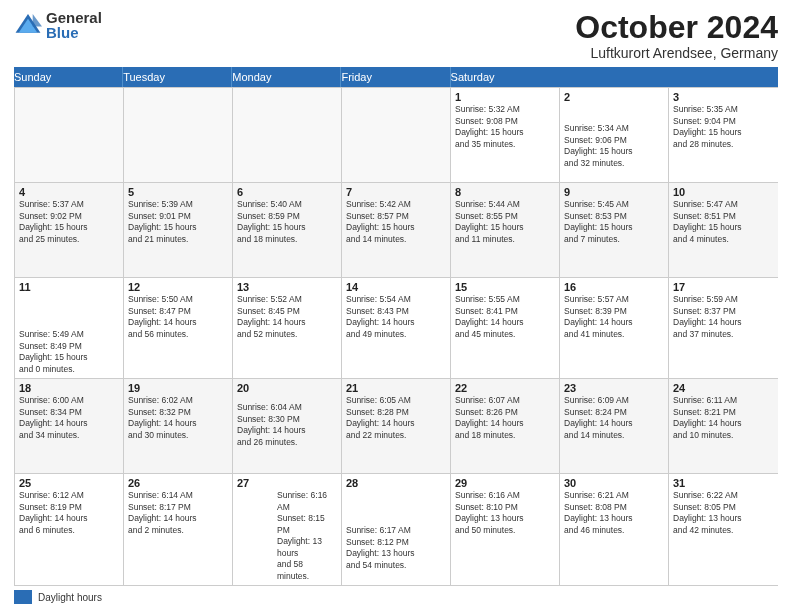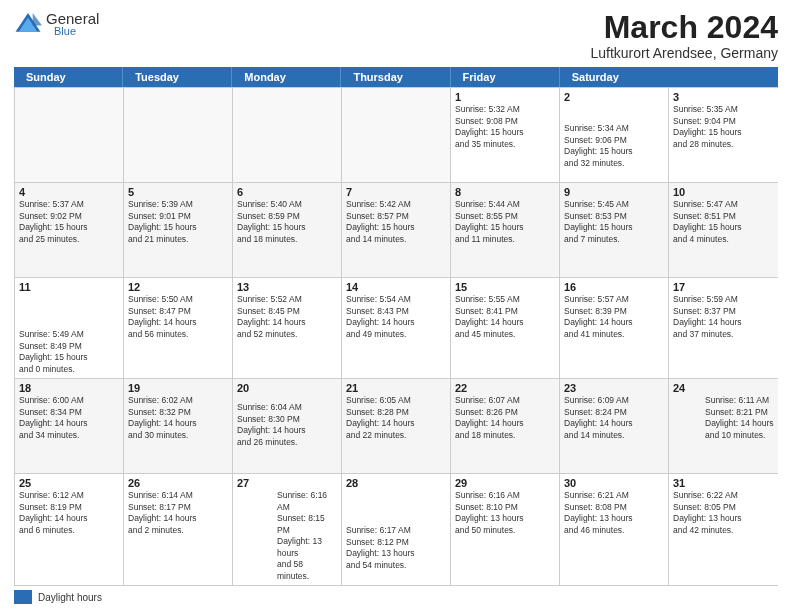--- a/index.html
+++ b/index.html
@@ -28,28 +28,27 @@
       align-items: center;
       gap: 4px;
     }
     .logo-text {
       display: flex;
       flex-direction: column;
       line-height: 1;
     }
     .logo-general {
       font-size: 15px;
-      font-weight: normal;
+      font-weight: bold;
       color: #333;
     }
     .logo-blue {
-      font-size: 11px;
-      font-weight: normal;
+      font-size: 15px;
+      font-weight: bold;
       color: #2a6db5;
-      margin-left: 8px;
     }
     .logo-icon {
       width: 28px;
       height: 28px;
     }
     .title-block {
       text-align: right;
     }
     .title-month {
       font-size: 32px;
@@ -67,22 +66,22 @@
       flex-direction: column;
     }
     .cal-header-row {
       display: grid;
       grid-template-columns: repeat(7, 1fr);
       background: #2a6db5;
     }
     .cal-header-cell {
       color: #fff;
       font-size: 11px;
-      font-weight: bold;
-      padding: 4px 12px;
+      font-weight: normal;
+      padding: 4px 0;
       text-align: left;
       border-right: 1px solid #5090cc;
     }
     .cal-header-cell:last-child { border-right: none; }
     .cal-body {
       flex: 1;
       display: flex;
       flex-direction: column;
       border-left: 1px solid #ccc;
       border-top: 1px solid #ccc;
@@ -146,31 +145,30 @@
         <polygon points="18,4 34,28 2,28" fill="#2a6db5"></polygon>
         <polygon points="18,10 30,28 6,28" fill="#5aabee"></polygon>
         <polygon points="24,4 36,20 24,20" fill="#2a6db5" opacity="0.7"></polygon>
       </svg>
       <div class="logo-text">
         <span class="logo-general">General</span>
         <span class="logo-blue">Blue</span>
       </div>
     </div>
     <div class="title-block">
-      <div class="title-month">March 2024</div>
+      <div class="title-month">October 2024</div>
       <div class="title-location">Luftkurort Arendsee, Germany</div>
     </div>
   </div>
 
   <div class="calendar">
     <div class="cal-header-row">
     <div class="cal-header-cell">Sunday</div>
         <div class="cal-header-cell">Tuesday</div>
         <div class="cal-header-cell">Monday</div>
-        <div class="cal-header-cell">Thursday</div>
         <div class="cal-header-cell">Friday</div>
         <div class="cal-header-cell">Saturday</div>
       </div>
     <div class="cal-body">
     <div class="cal-row">
           <div class="cal-cell empty"></div>
           <div class="cal-cell empty"></div>
           <div class="cal-cell empty"></div>
           <div class="cal-cell empty"></div>
           <div class="cal-cell">
@@ -335,21 +333,21 @@
           </div>
           <div class="cal-cell shade">
             <span class="day-num">23</span>
             <div class="day-info" style="white-space: pre-line;">Sunrise: 6:09 AM
 Sunset: 8:24 PM
 Daylight: 14 hours
 and 14 minutes.</div>
           </div>
           <div class="cal-cell shade">
             <span class="day-num">24</span>
-            <div class="day-info" style="white-space: pre-line; margin-left: 32px;">Sunrise: 6:11 AM
+            <div class="day-info" style="white-space: pre-line;">Sunrise: 6:11 AM
 Sunset: 8:21 PM
 Daylight: 14 hours
 and 10 minutes.</div>
           </div>
         </div>
         <div class="cal-row">
           <div class="cal-cell">
             <span class="day-num">25</span>
             <div class="day-info" style="white-space: pre-line;">Sunrise: 6:12 AM
 Sunset: 8:19 PM

